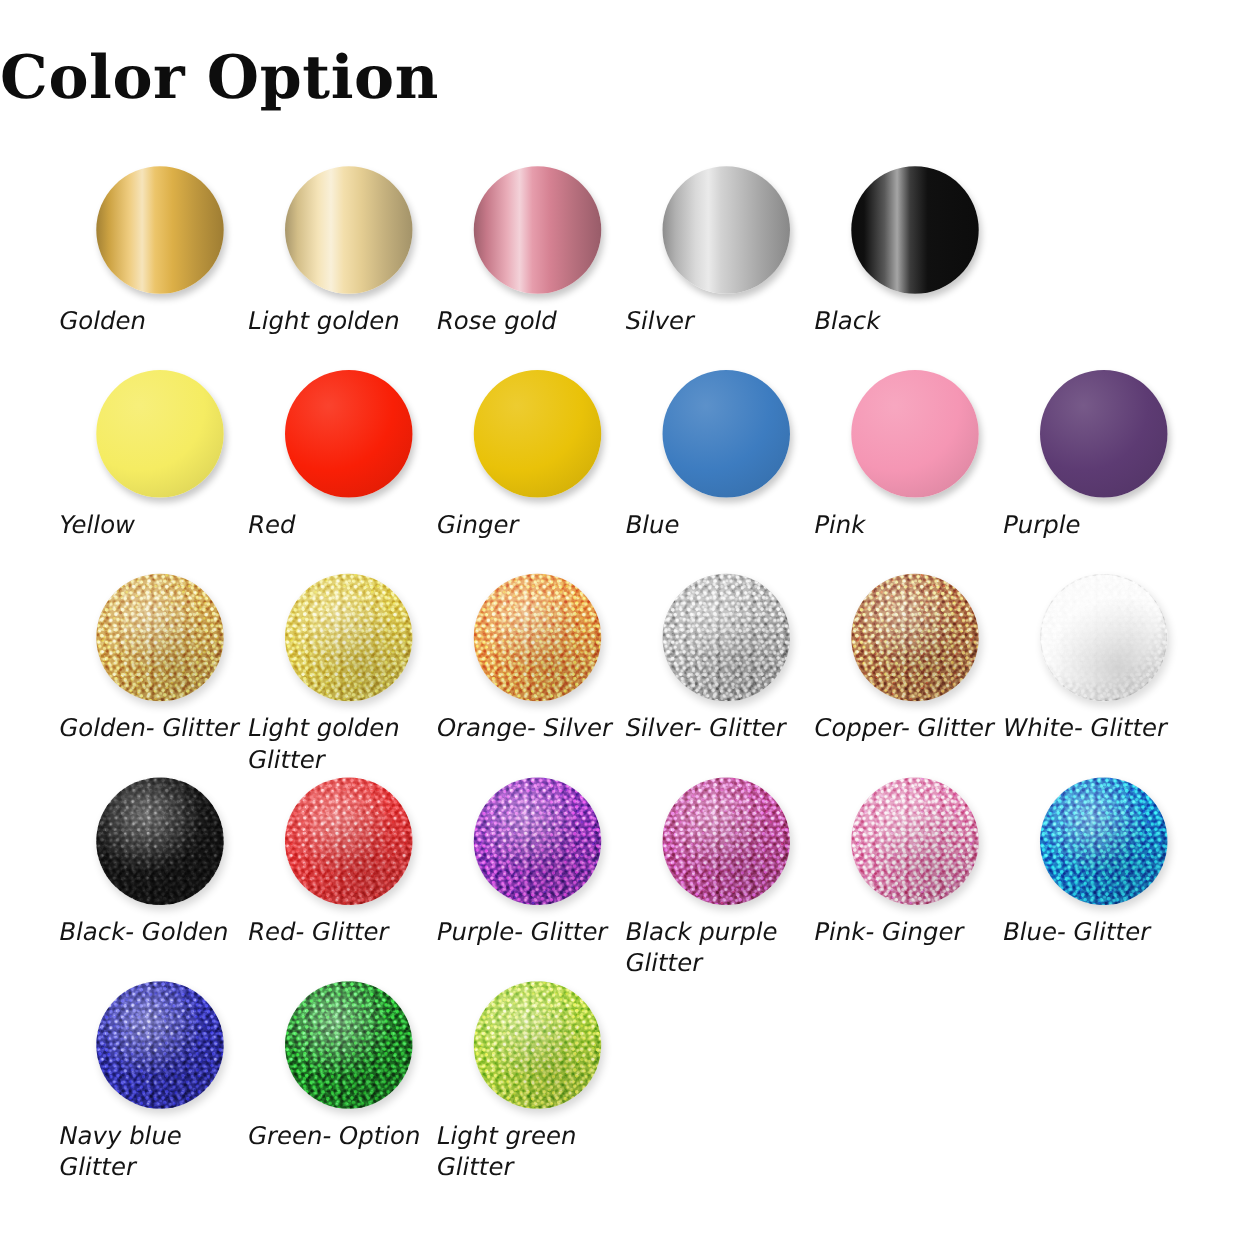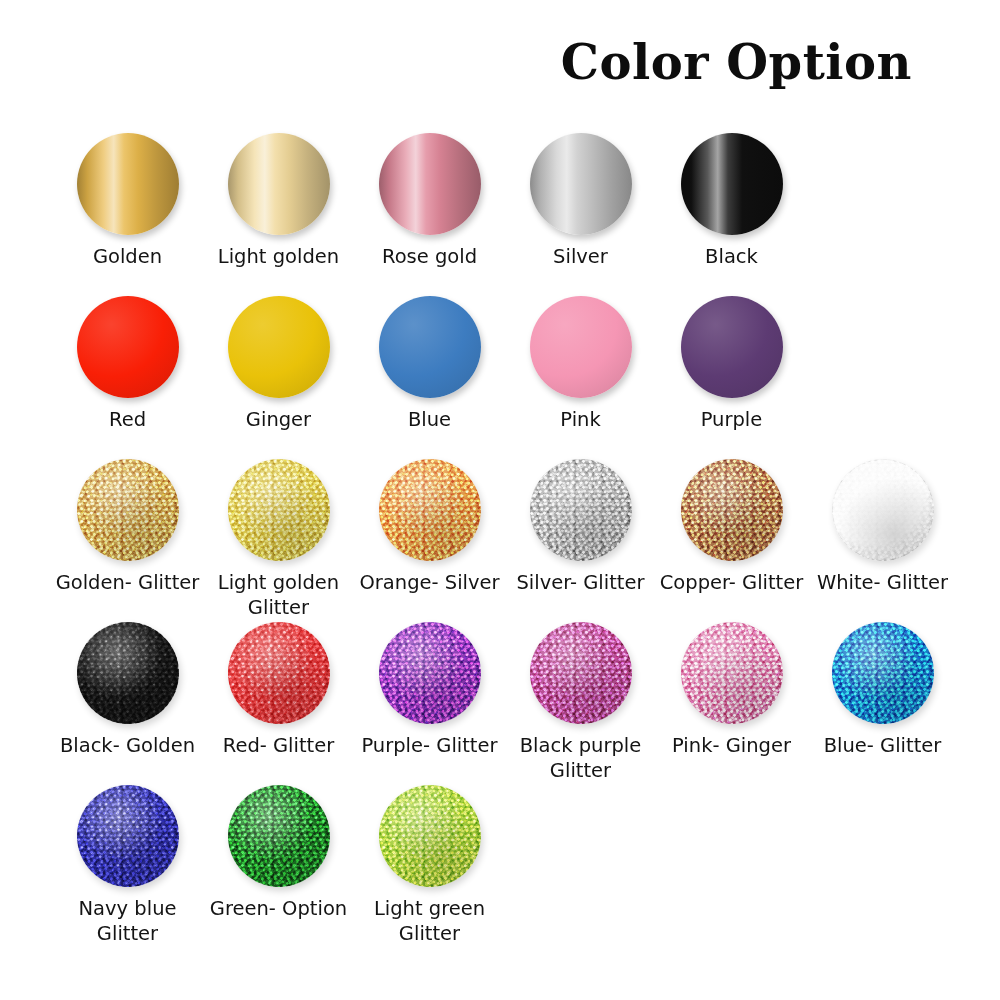--- a/index.html
+++ b/index.html
@@ -14,21 +14,21 @@
   #page {
     position:relative;
     width:1000px; height:1000px;
     background:#fff;
   }
 
   
   .title {
     position:absolute;
     top:34px; left:0; width:912px;
-    text-align:right;
+    text-align:left;
     font-family:"DejaVu Serif", serif;
     font-weight:bold;
     font-size:48px;
     letter-spacing:0.5px;
     color:#0d0d0d;
   }
 
   
   .grid {
     position:absolute;
@@ -117,22 +117,22 @@
                 rgba(255,255,255,.28) 0%, rgba(255,255,255,0) 46%),
                 radial-gradient(circle at 62% 74%,
                 rgba(0,0,0,.16) 0%, rgba(0,0,0,0) 58%);
     pointer-events:none;
   }
 
   
   .label {
     margin-top:9px;
     width:160px;
-    text-align:center;
     font-family:"DejaVu Sans", sans-serif;
+    font-style:italic;
     font-size:19.5px;
     line-height:25px;
     color:#141414;
     white-space:pre-line;
   }
 </style>
 </head>
 <body>
 
 <div id="page">
@@ -157,20 +157,24 @@
           <div class="swatch shaded" style="background: linear-gradient(90deg, rgb(140, 140, 140) 0%, rgb(176, 176, 176) 10%, rgb(217, 217, 217) 26%, rgb(234, 234, 234) 36%, rgb(210, 210, 210) 46%, rgb(190, 190, 190) 60%, rgb(164, 164, 164) 78%, rgb(136, 136, 136) 100%);"></div>
           <div class="label">Silver</div>
         </div>
         <div class="cell">
           <div class="swatch shaded" style="background: linear-gradient(90deg, rgb(12, 12, 12) 0%, rgb(15, 15, 15) 10%, rgb(88, 88, 88) 26%, rgb(165, 165, 165) 36%, rgb(60, 60, 60) 46%, rgb(16, 16, 16) 60%, rgb(14, 14, 14) 78%, rgb(12, 12, 12) 100%);"></div>
           <div class="label">Black</div>
         </div>
       </div>
       <div class="row">
         <div class="cell">
+          <div class="swatch shaded" style="background: radial-gradient(circle at 34% 28%, rgb(247, 239, 123) 0%, rgb(245, 236, 98) 52%, rgb(211, 203, 84) 100%);"></div>
+          <div class="label">Yellow</div>
+        </div>
+        <div class="cell">
           <div class="swatch shaded" style="background: radial-gradient(circle at 34% 28%, rgb(250, 67, 46) 0%, rgb(249, 31, 6) 52%, rgb(214, 27, 5) 100%);"></div>
           <div class="label">Red</div>
         </div>
         <div class="cell">
           <div class="swatch shaded" style="background: radial-gradient(circle at 34% 28%, rgb(237, 204, 48) 0%, rgb(233, 194, 9) 52%, rgb(200, 167, 8) 100%);"></div>
           <div class="label">Ginger</div>
         </div>
         <div class="cell">
           <div class="swatch shaded" style="background: radial-gradient(circle at 34% 28%, rgb(92, 145, 202) 0%, rgb(61, 124, 192) 52%, rgb(52, 107, 165) 100%);"></div>
           <div class="label">Blue</div>

